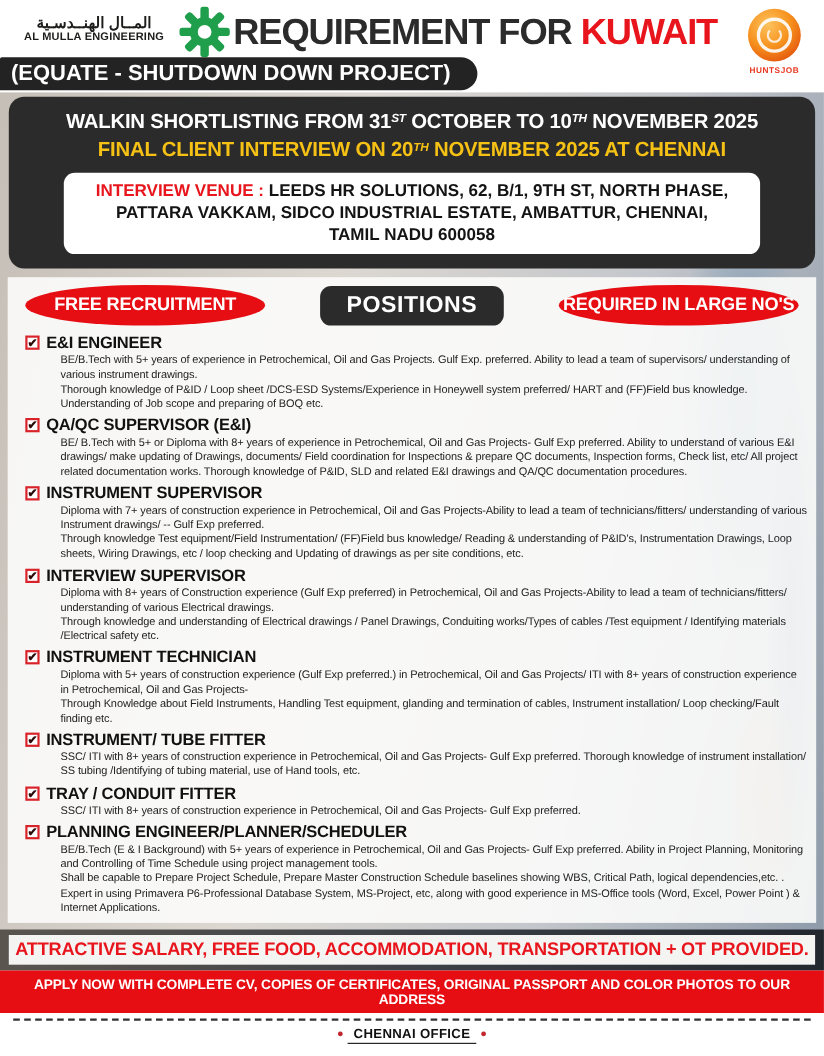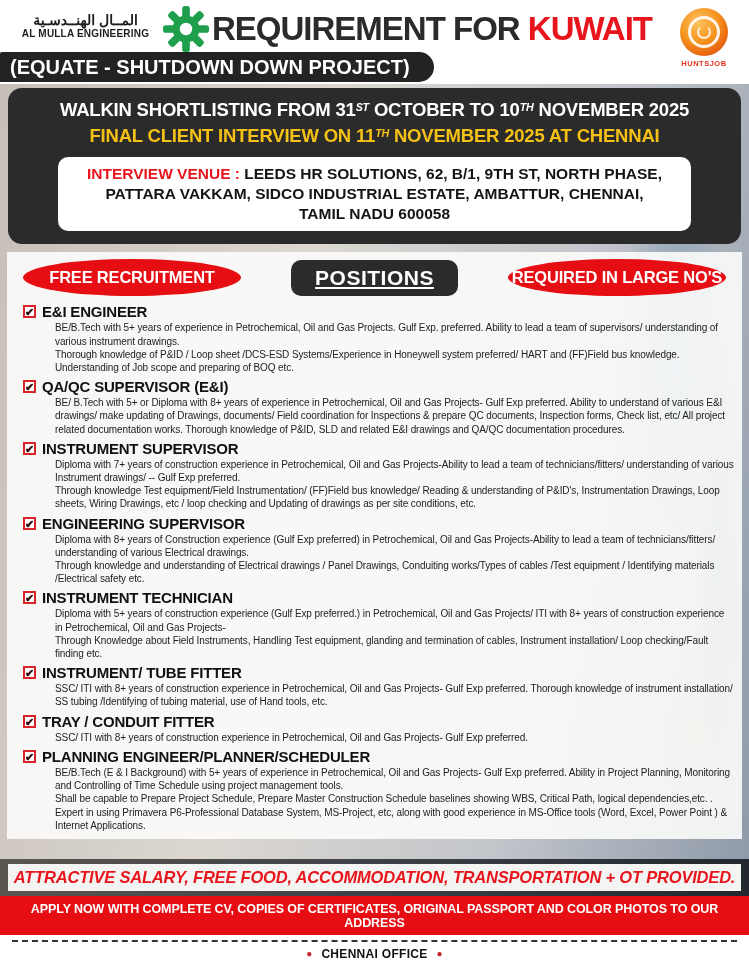--- a/index.html
+++ b/index.html
@@ -65,39 +65,38 @@
     padding:5px 8px 4px 8px; position:relative;
   }
   .badges-row { display:flex; justify-content:space-between; align-items:center; padding:2px 8px 4px; }
   .oval {
     background:#e60e13; color:#fff; font-weight:bold; font-size:16.5px;
     width:218px; height:37px; line-height:37px; text-align:center; border-radius:50%;
     letter-spacing:-.2px;
   }
   .positions-pill {
     background:#2b2b2b; color:#fff; font-weight:bold; font-size:21px;
-    padding:6px 24px; border-radius:10px; letter-spacing:.5px;text-decoration:underline;
+    padding:6px 24px; border-radius:10px; letter-spacing:.5px;
   }
 
   .positions { padding:2px 0 0 8px; }
   .position { margin-bottom:3px; }
   .pos-title-row { display:flex; align-items:center; gap:6px; }
   .chk {
     width:13px; height:13px; border:2px solid #d8232a; background:#fff;
     color:#2b0a0a; font-size:11px; line-height:10px; font-weight:bold; text-align:center;
     display:inline-block; flex:0 0 auto;
   }
   .pos-title { font-size:15px; font-weight:800; color:#111; line-height:19px; letter-spacing:-.2px; }
   .pos-desc { margin-left:32px; font-size:10px; color:#222; line-height:13.2px; letter-spacing:-.1px; }
 
   
   .salary-strip {
-    margin-top:20px; padding:5px 8px;
+    margin-top:6px; padding:5px 8px;
     background:linear-gradient(90deg,#5a554f 0%,#3a3f46 55%,#23282e 100%);
-    font-style:italic;
   }
   .salary-bar {
     background:#f4f4f2; text-align:center; padding:4px 0;
     color:#e8151d; font-weight:bold; font-size:16.5px; letter-spacing:-.2px;
   }
 
   
   .apply-bar {
     background:#e60d13; color:#fff; text-align:center;
     font-weight:bold; font-size:12.5px; padding:6px 14px 5px; letter-spacing:-.1px;
@@ -139,21 +138,21 @@
     <div class="hj-circle"></div>
     <div class="hj-label">HUNTSJOB</div>
   </div>
   <div class="equate-banner">(EQUATE - SHUTDOWN DOWN PROJECT)</div>
 </div>
 
 <div class="photo-section">
 
   <div class="schedule-box">
     <div class="sch-line1"><span>WALKIN SHORTLISTING FROM 31</span><span class="sup">ST</span><span> OCTOBER TO 10</span><span class="sup">TH</span><span> NOVEMBER 2025</span></div>
-    <div class="sch-line2"><span>FINAL CLIENT INTERVIEW ON 11</span><span class="sup">TH</span><span> NOVEMBER 2025 AT CHENNAI</span></div>
+    <div class="sch-line2"><span>FINAL CLIENT INTERVIEW ON 20</span><span class="sup">TH</span><span> NOVEMBER 2025 AT CHENNAI</span></div>
     <div class="venue-box"><span class="venue-label">INTERVIEW VENUE : </span><span>LEEDS HR SOLUTIONS, 62, B/1, 9TH ST, NORTH PHASE, PATTARA VAKKAM, SIDCO INDUSTRIAL ESTATE, AMBATTUR, CHENNAI, TAMIL NADU 600058</span></div>
   </div>
 
   <div class="overlay">
     <div class="badges-row">
       <div class="oval">FREE RECRUITMENT</div>
       <div class="positions-pill">POSITIONS</div>
       <div class="oval">REQUIRED IN LARGE NO'S</div>
     </div>
 
@@ -181,21 +180,21 @@
             <span class="chk">✔</span>
             <h3 class="pos-title">INSTRUMENT SUPERVISOR</h3>
           </div>
         <p class="pos-desc">Diploma with 7+ years of construction experience in Petrochemical, Oil and Gas Projects-Ability to lead a team of technicians/fitters/ understanding of various Instrument drawings/ -- Gulf Exp preferred.</p>
         <p class="pos-desc">Through knowledge Test equipment/Field Instrumentation/ (FF)Field bus knowledge/ Reading &amp; understanding of  P&amp;ID's, Instrumentation Drawings, Loop sheets, Wiring Drawings, etc / loop checking and Updating of drawings as per site conditions, etc.</p>
       </div>
 
       <div class="position">
         <div class="pos-title-row">
             <span class="chk">✔</span>
-            <h3 class="pos-title">ENGINEERING SUPERVISOR</h3>
+            <h3 class="pos-title">INTERVIEW SUPERVISOR</h3>
           </div>
         <p class="pos-desc">Diploma with 8+ years of Construction experience (Gulf Exp preferred) in Petrochemical, Oil and Gas Projects-Ability to lead a team of technicians/fitters/ understanding of various Electrical drawings.</p>
         <p class="pos-desc">Through knowledge and understanding of Electrical drawings / Panel Drawings, Conduiting works/Types of cables /Test equipment / Identifying materials /Electrical safety etc.</p>
       </div>
 
       <div class="position">
         <div class="pos-title-row">
             <span class="chk">✔</span>
             <h3 class="pos-title">INSTRUMENT TECHNICIAN</h3>
           </div>

